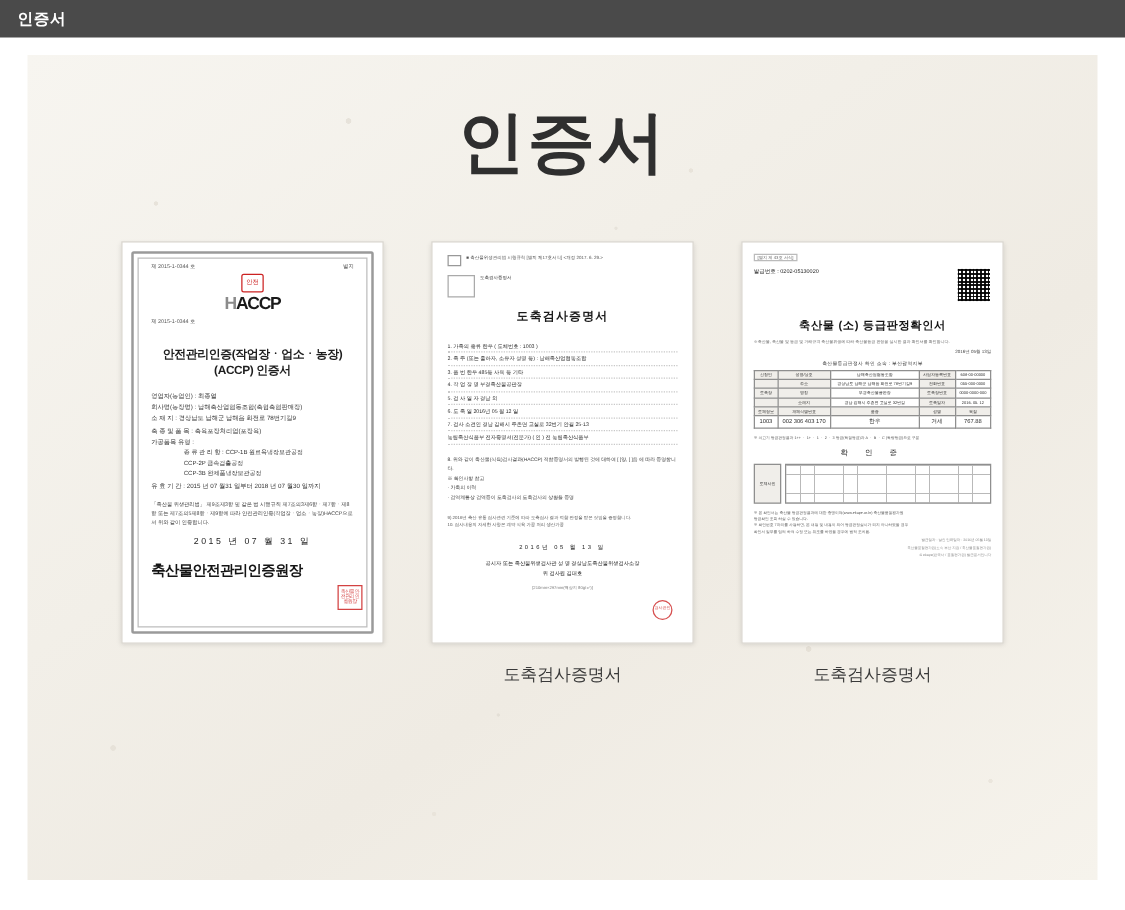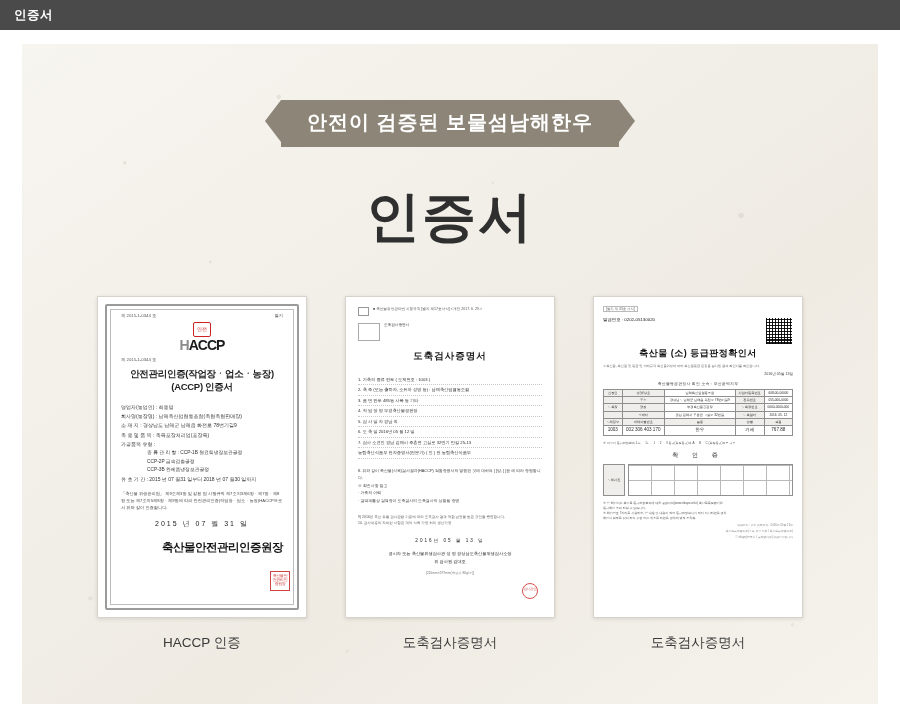--- a/index.html
+++ b/index.html
@@ -210,21 +210,21 @@
     font-size: 4.3px;
     color: #555;
     margin-top: 5px;
   }
   .c1-title {
     text-align: center;
     font-size: 9.5px;
     font-weight: bold;
     color: #1e1e1e;
     line-height: 1.35;
-    margin-top: 5px;
+    margin-top: 18px;
     letter-spacing: -.3px;
   }
   .c1-fields {
     margin-top: 9px;
     font-size: 5px;
     line-height: 1.85;
     color: #333;
   }
   .c1-fields .row { white-space: nowrap; overflow: hidden; }
   .c1-sub {
@@ -239,21 +239,21 @@
     line-height: 1.6;
   }
   .c1-date {
     text-align: center;
     font-size: 7px;
     color: #222;
     margin-top: 8px;
     letter-spacing: 2px;
   }
   .c1-sign {
-    text-align: right;
+    text-align: left;
     font-size: 11.5px;
     font-weight: bold;
     color: #141414;
     margin-top: 9px;
     letter-spacing: -.5px;
   }
   .c1-stamp {
     position: absolute;
     right: 16px;
     bottom: 26px;
@@ -400,21 +400,21 @@
       repeating-linear-gradient(90deg, #1a1a1a 0 1.5px, #fff 1.5px 3px),
       repeating-linear-gradient(0deg, #1a1a1a 0 1.5px, #fff 1.5px 3px);
     background-blend-mode: multiply;
     border: 1px solid #fff;
   }
   .c3-title {
     text-align: center;
     font-size: 9px;
     font-weight: bold;
     color: #141414;
-    margin-top: 2px;
+    margin-top: 12px;
     letter-spacing: .5px;
   }
   .c3-sub {
     font-size: 3.2px;
     color: #666;
     margin-top: 4px;
     line-height: 1.5;
   }
   .c3-date {
     text-align: right;
@@ -491,23 +491,20 @@
 </head>
 <body>
 
 <div class="topbar">
   <span class="topbar-title">인증서</span>
 </div>
 
 <div class="page">
   <div class="canvas">
 
-    <div class="ribbon-wrap">
-      <span class="ribbon">안전이 검증된 보물섬남해한우</span>
-    </div>
 
     <div class="big-title">인증서</div>
 
     <div class="cert-row">
 
       <div class="cert-col">
         <div class="cert-card c1">
           <div class="c1-frame"></div>
           <div class="c1-inner">
             <div class="c1-topline">
@@ -540,21 +537,20 @@
               <div class="c1-sub">CCP-3B 완제품냉장보관공정</div>
               <div class="row">유  효  기  간 : 2015 년 07 월31 일부터  2018 년 07 월30 일까지</div>
             </div>
 
             <div class="c1-note">「축산물 위생관리법」 제9조제3항 및 같은 법 시행규칙 제7조의3제6항ㆍ제7항ㆍ제8항 또는 제7조의5제8항ㆍ제9항에 따라 안전관리인증(작업장ㆍ업소ㆍ농장)HACCP으로서 위와 같이 인증합니다.</div>
             <div class="c1-date">2015  년  07  월  31  일</div>
             <div class="c1-sign">축산물안전관리인증원장</div>
           </div>
           <div class="c1-stamp">축산물 안전관리 인증원장</div>
         </div>
-        <div class="cert-caption">HACCP 인증</div>
       </div>
 
       <div class="cert-col">
         <div class="cert-card c2">
           <div class="c2-top">
             <span class="c2-top-box"></span>
             <span>■ 축산물위생관리법 시행규칙 [별지 제17호서식] &lt;개정 2017. 6. 29.&gt;</span>
           </div>
 
           <div class="c2-meta">

